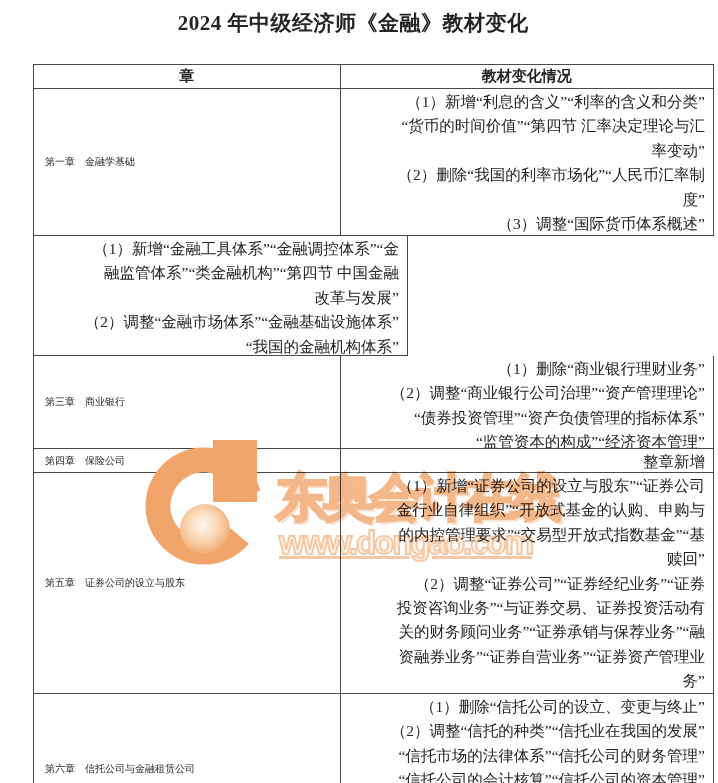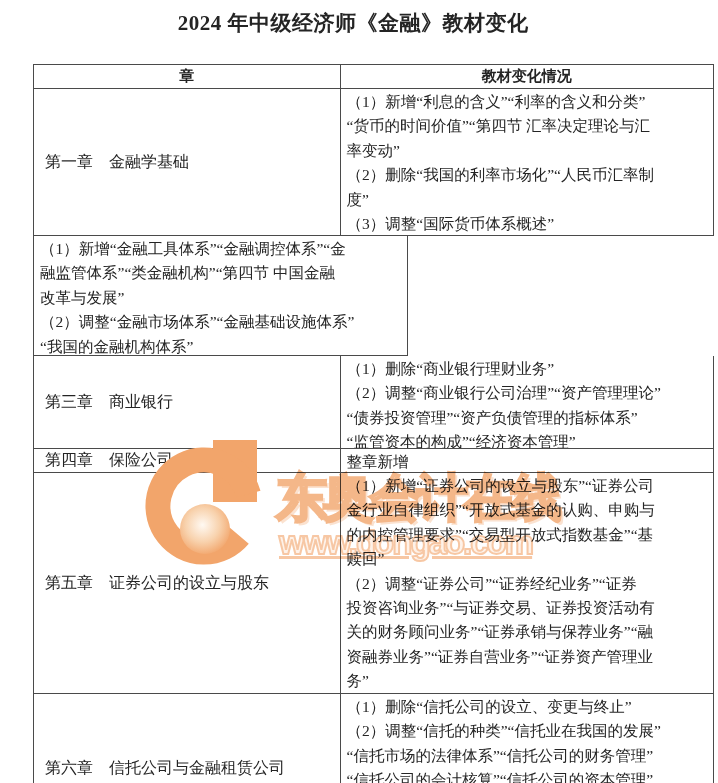--- a/index.html
+++ b/index.html
@@ -15,38 +15,38 @@
   .doc-table{
     position:absolute; left:33px; top:64px; width:681px;
     border-top:1px solid var(--line); border-left:1px solid var(--line);
   }
   .tr{ display:flex; width:100%; }
   .td{
     border-right:1px solid var(--line); border-bottom:1px solid var(--line);
     overflow:hidden;
   }
   .c1{ width:307px; }
-  .c2{ width:374px; }
+  .c2{ width:374px;text-align:right; }
   .row-head{ height:24px; }
   .row-head .td{
     display:flex; align-items:center; justify-content:center;
     font-weight:bold; font-size:15px;
   }
   .row-0{ height:147px; }
   .row-1{ height:120px; }
   .row-2{ height:93px; }
   .row-3{ height:24px; }
   .row-4{ height:221px; }
   .row-5{ height:150px; }
 
   .chap-cell{
     display:flex; align-items:center;
-    padding-left:11px; font-size:16px;
+    padding-left:11px; font-size:10px;
   }
-  .changes-cell{ padding:1px 18px 0 6px; font-size:15.5px; }
+  .changes-cell{ padding:1px 8px 0 6px; font-size:15.5px; }
   .change-line{ line-height:24.4px; white-space:nowrap; }
 
   
   .watermark{ position:absolute; left:0; top:0; width:718px; height:776px; pointer-events:none; }
   .wm-logo{ position:absolute; left:130px; top:433px; }
   .wm-ring{ fill:none; stroke:var(--accent); stroke-width:25; }
   .wm-stem{ fill:var(--accent); }
   .g1{ stop-color:#fff9f2; }
   .g2{ stop-color:#f8d2ad; }
   .g3{ stop-color:var(--accent); }

